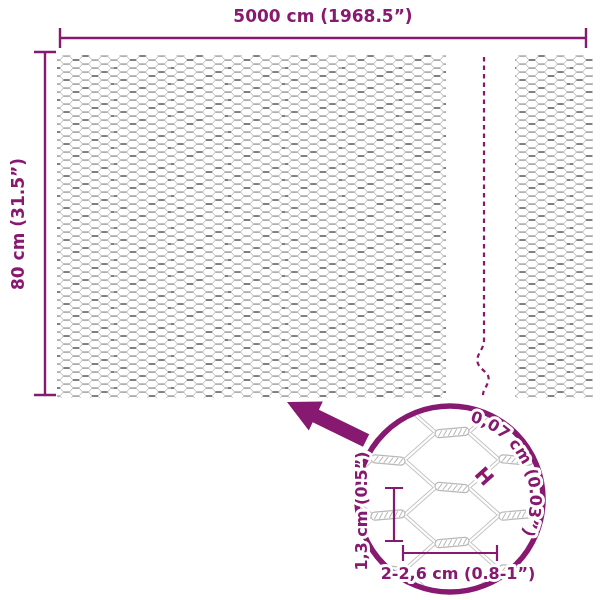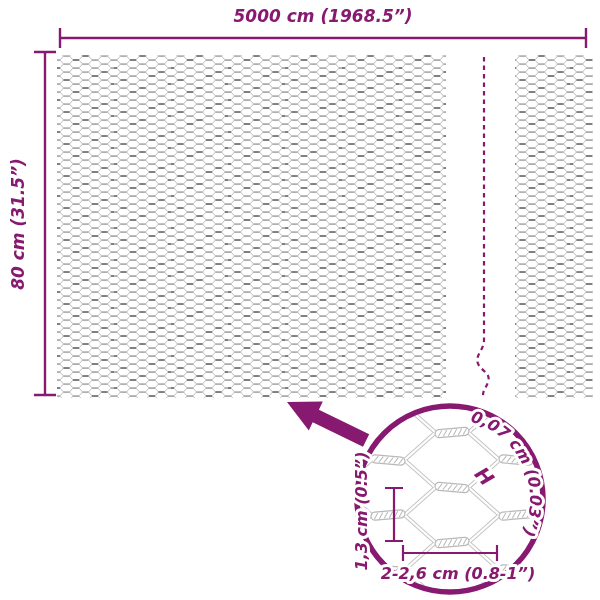--- a/index.html
+++ b/index.html
@@ -1,16 +1,16 @@
 <!DOCTYPE html>
 <html><head>
 <meta charset="utf-8">
 <style>
   html,body{margin:0;padding:0;background:#fff;}
-  .stage{position:relative;width:600px;height:596px;background:#fff;overflow:hidden;font-style:italic;}
+  .stage{position:relative;width:600px;height:596px;background:#fff;overflow:hidden;}
   svg{display:block;}
   .lbl{
     font-family:"DejaVu Sans","Liberation Sans",sans-serif;
     font-weight:bold;
     fill:#871a70;
   }
   .lbl-main{font-size:17px;}
   .lbl-detail{font-size:16px;}
   .halo{
     paint-order:stroke;

